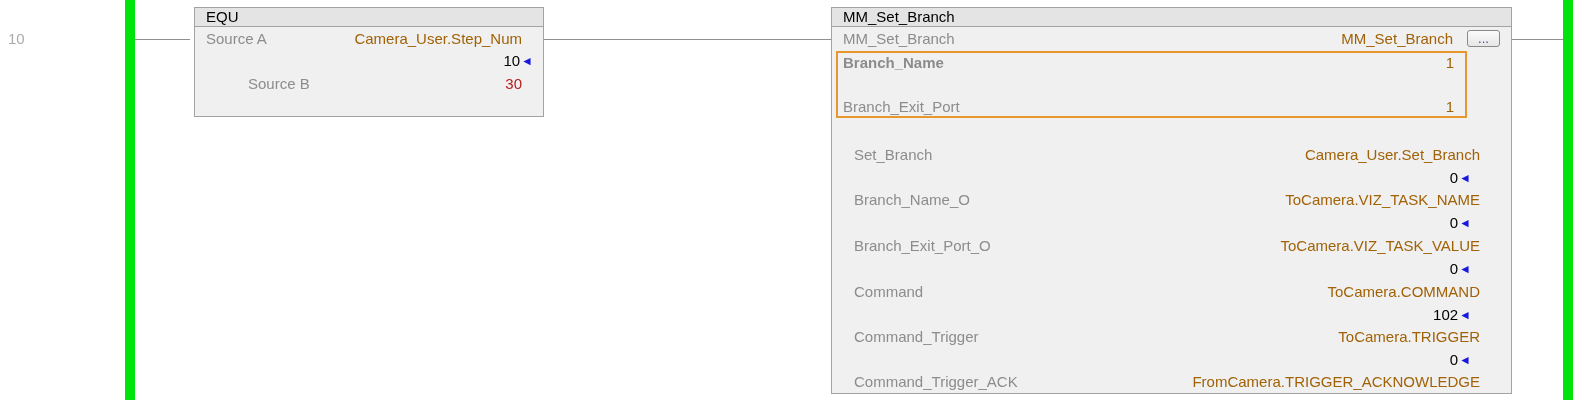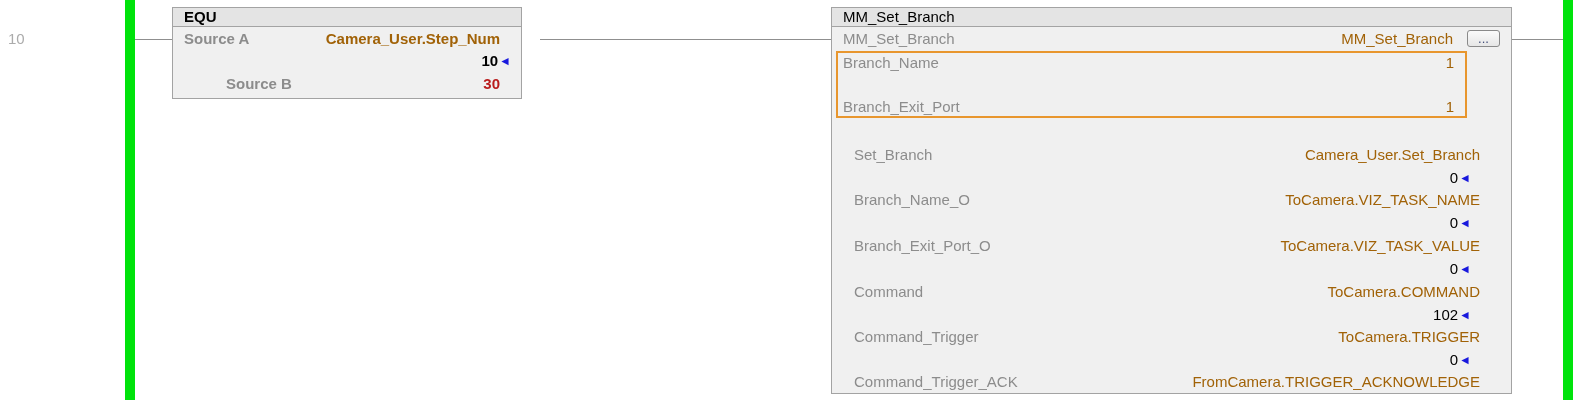--- a/index.html
+++ b/index.html
@@ -15,21 +15,21 @@
   .wire{position:absolute;top:39px;height:1px;background:#8F8F8F;}
   #wire-1{left:135px;width:55px;}
   #wire-2{left:540px;width:291px;}
   #wire-3{left:1512px;width:51px;}
   .rung-num{position:absolute;left:8px;top:31px;color:#ABABAB;line-height:16px;}
 
   .block{
     position:absolute;top:7px;box-sizing:border-box;
     background:#F0F0F0;border:1px solid #A3A3A3;
   }
-  #equ-block{left:172px;width:350px;height:92px;font-weight:bold;}
+  #equ-block{left:194px;width:350px;height:110px;}
   #mm-block{left:831px;width:681px;height:387px;padding-left:20px;}
   .block-header{
     position:absolute;left:0;right:0;top:0;height:18px;line-height:18px;
     background:#E4E4E4;border-bottom:1px solid #A3A3A3;
     padding-left:11px;color:#000;white-space:nowrap;overflow:hidden;
   }
   .lbl{position:absolute;color:#8C8C8C;line-height:16px;white-space:nowrap;}
   .tag{position:absolute;color:#a16207;line-height:16px;white-space:nowrap;}
   .numline{position:absolute;line-height:16px;white-space:nowrap;color:#000;}
   .arrow{color:#1818DD;font-size:12px;vertical-align:1px;margin-left:1px;}
@@ -49,21 +49,21 @@
     box-sizing:border-box;border:1px solid #8A8A8A;border-radius:3px;
     background:linear-gradient(#fbfbfb,#e6e6e6);
     color:#44507A;font-size:13px;line-height:12px;text-align:center;
     padding:0;cursor:pointer;font-family:"Liberation Sans", sans-serif;
   }
   
   .hl-box{
     position:absolute;left:4px;right:44px;top:43px;height:67px;
     box-sizing:border-box;border:2px solid #E8962E;background:transparent;
   }
-  #mm-hl1-label{left:11px;top:47px;}
+  #mm-hl1-label{left:11px;top:47px;font-weight:bold;}
   #mm-hl1-val{right:57px;top:47px;}
   #mm-hl2-label{left:11px;top:91px;}
   #mm-hl2-val{right:57px;top:91px;}
 
   
   .p-lbl{left:22px;}
   .p-tag{right:31px;}
   .p-num{right:40px;}
 </style>
 </head>

